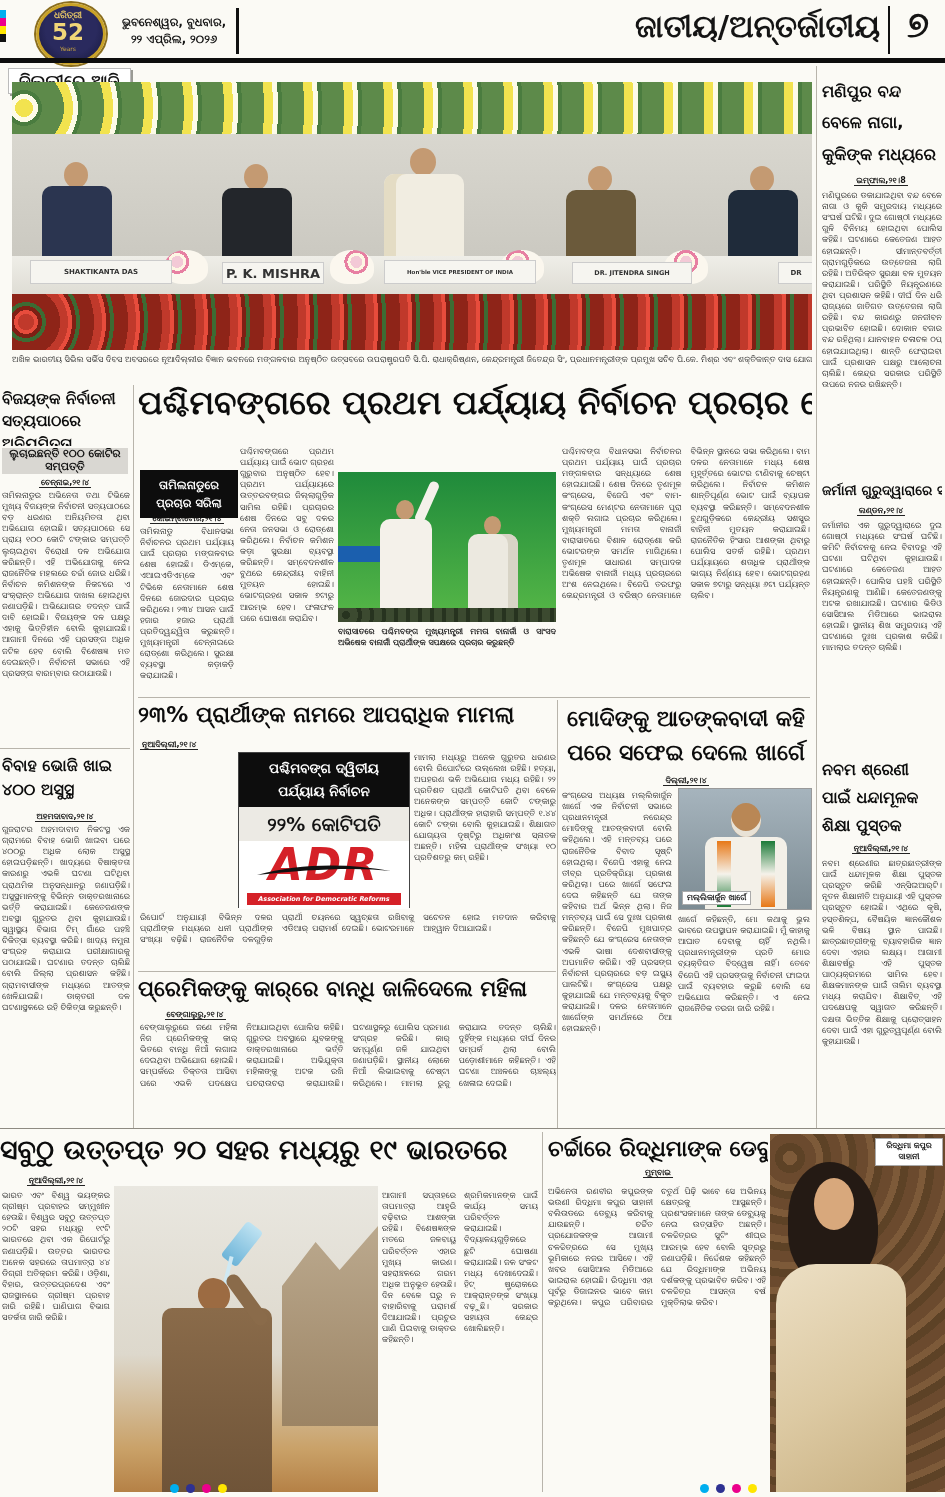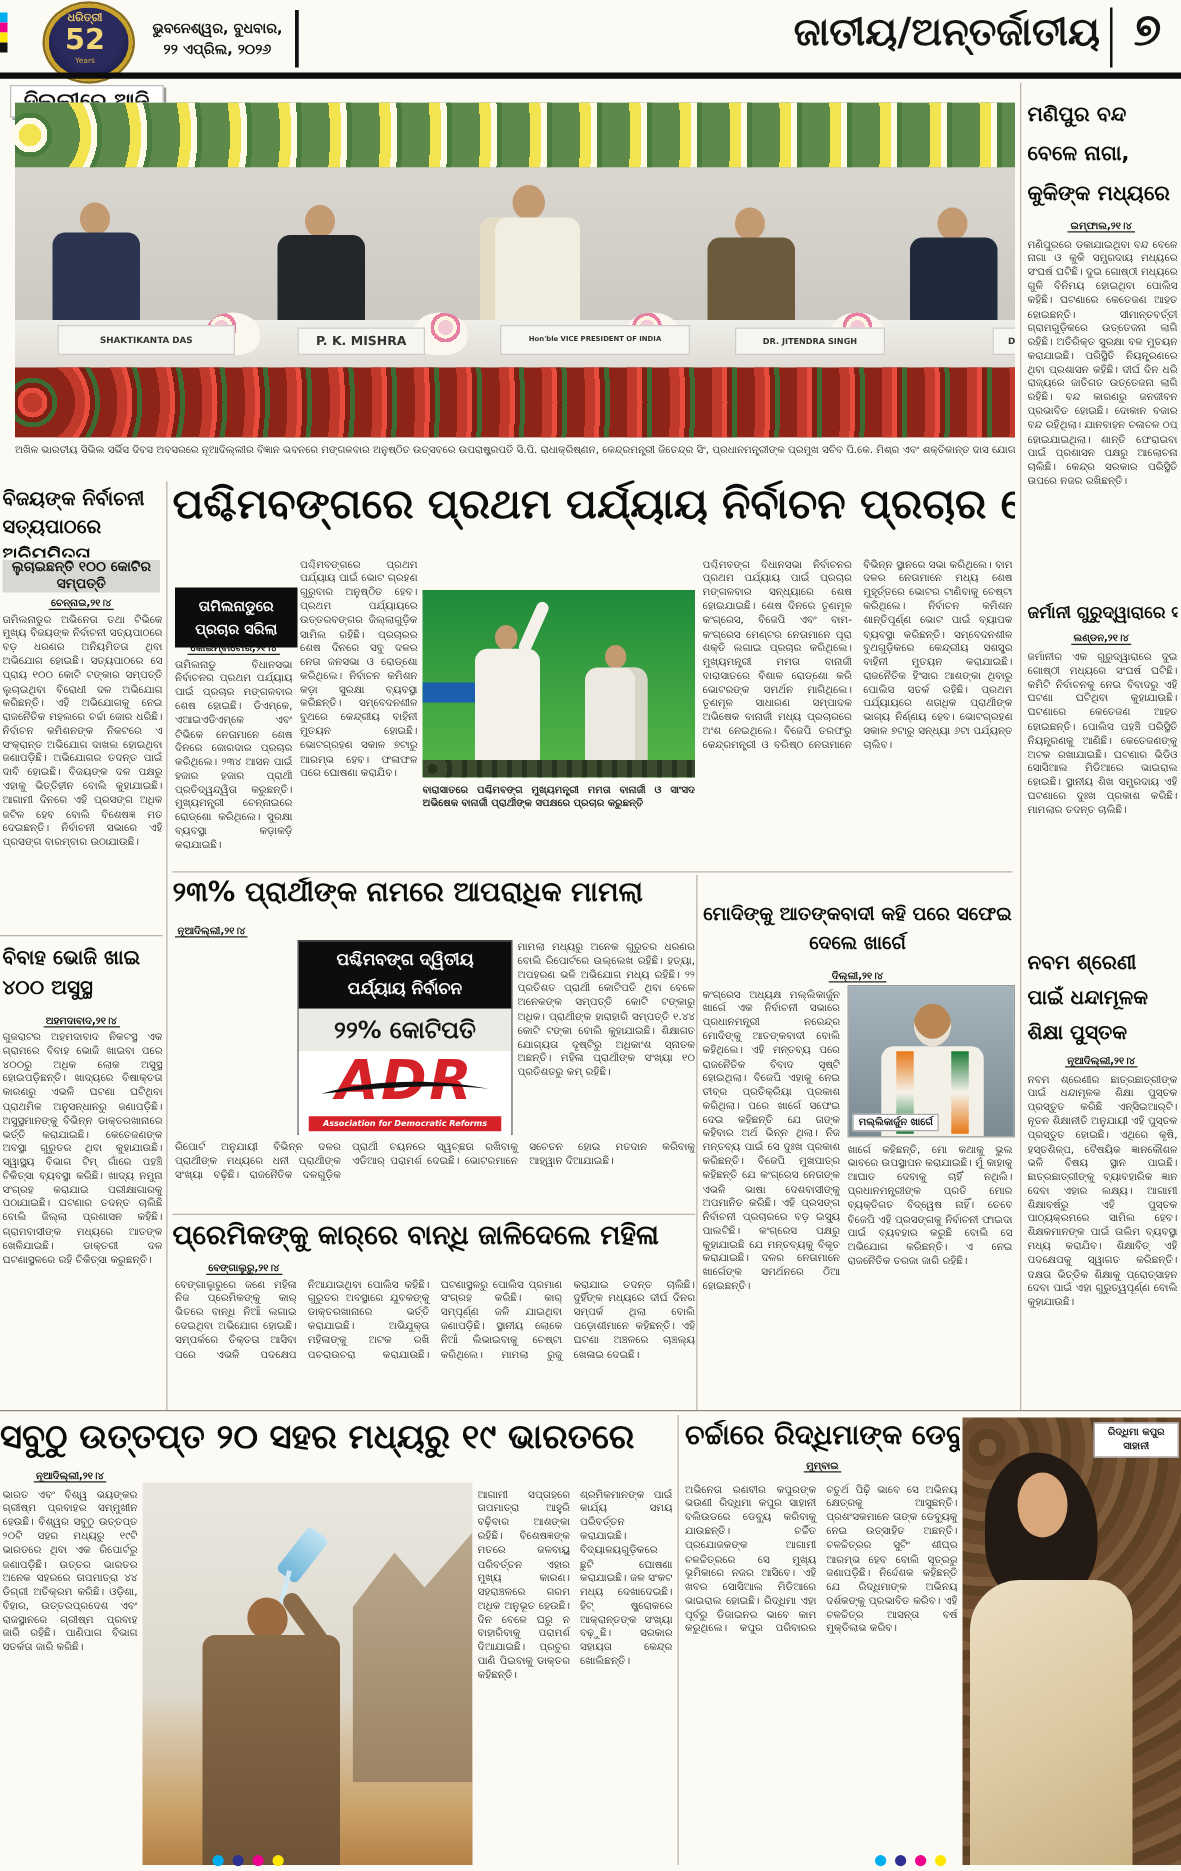--- a/index.html
+++ b/index.html
@@ -10,21 +10,21 @@
   .headline{font-weight:bold;color:#0c0c0c;overflow:hidden;}
   .dateline{font-size:8px;font-weight:bold;text-align:center;color:#111;}
   .dateline span{border-bottom:1px solid #222;padding:0 2px;}
   .vrule{position:absolute;width:1px;background:#b8b4ab;}
   .hrule{position:absolute;height:1px;background:#b8b4ab;}
   .blackbox{background:#0d0d0d;color:#fff;font-weight:bold;text-align:center;}
   .greybox{background:#d9d7d2;color:#111;font-weight:bold;text-align:center;}
   .photo{overflow:hidden;position:absolute;}
   .caption{font-size:8.2px;color:#222;overflow:hidden;}
   .plate{position:absolute;background:#f6f5f0;border:1px solid #ccc;color:#333;font-weight:bold;
-         text-align:center;overflow:hidden;display:flex;align-items:center;justify-content:center;margin-left:16px;}
+         text-align:center;overflow:hidden;display:flex;align-items:center;justify-content:center;}
   .person-head{position:absolute;border-radius:50%;background:#c49a72;}
   .person-torso{position:absolute;border-radius:10px 10px 0 0;}
   .regdot{position:absolute;width:9px;height:9px;border-radius:50%;}
   .colbar{position:absolute;width:6px;height:8px;}
 </style>
 </head>
 <body>
 
 <div class="page">
 
@@ -65,21 +65,21 @@
     <div class="person-torso" style="left:554px;top:108px;width:70px;height:66px;background:#6b5a3b;"></div>
     <div class="person-head" style="left:738px;top:84px;width:24px;height:26px;"></div>
     <div class="person-torso" style="left:716px;top:108px;width:70px;height:66px;background:#1f2b3a;"></div>
 
     <div class="abs" style="left:0;top:174px;width:100%;height:44px;background:linear-gradient(#efeee8,#dcdad2);"></div>
     <div class="abs" style="left:152px;top:168px;width:44px;height:34px;border-radius:50% 50% 40% 40%;background:radial-gradient(circle at 30% 35%,#f3c9d6 0 6px,#fdf6e3 6px 9px,#e77fa2 9px 12px,#fbf7ee 12px);"></div>
     <div class="abs" style="left:318px;top:168px;width:44px;height:34px;border-radius:50% 50% 40% 40%;background:radial-gradient(circle at 60% 35%,#f3c9d6 0 6px,#fdf6e3 6px 9px,#e77fa2 9px 12px,#fbf7ee 12px);"></div>
     <div class="abs" style="left:488px;top:168px;width:44px;height:34px;border-radius:50% 50% 40% 40%;background:radial-gradient(circle at 40% 35%,#f3c9d6 0 6px,#fdf6e3 6px 9px,#e77fa2 9px 12px,#fbf7ee 12px);"></div>
     <div class="abs" style="left:652px;top:168px;width:44px;height:34px;border-radius:50% 50% 40% 40%;background:radial-gradient(circle at 50% 35%,#f3c9d6 0 6px,#fdf6e3 6px 9px,#e77fa2 9px 12px,#fbf7ee 12px);"></div>
     <div class="plate" style="left:18px;top:178px;width:140px;height:22px;font-size:7px;">SHAKTIKANTA DAS</div>
-    <div class="plate" style="left:210px;top:180px;width:100px;height:20px;font-size:10px;">P. K. MISHRA</div>
+    <div class="plate" style="left:210px;top:180px;width:100px;height:20px;font-size:13px;">P. K. MISHRA</div>
     <div class="plate" style="left:372px;top:178px;width:150px;height:22px;font-size:5.5px;">Hon'ble VICE PRESIDENT OF INDIA</div>
     <div class="plate" style="left:560px;top:180px;width:118px;height:20px;font-size:6.5px;">DR. JITENDRA SINGH</div>
     <div class="plate" style="left:766px;top:180px;width:34px;height:20px;font-size:7px;">DR</div>
     <div class="abs" style="left:0;top:212px;width:100%;height:56px;background:repeating-radial-gradient(circle at 14px 28px,#c0392b 0 8px,#e74c3c 8px 12px,#7e1f14 12px 16px,#3d6b33 16px 20px,transparent 20px 34px),#8e2418;"></div>
   </div>
   <div class="abs caption" style="left:12px;top:354px;width:800px;height:14px;white-space:nowrap;">ଅଖିଳ ଭାରତୀୟ ସିଭିଲ ସର୍ଭିସ ଦିବସ ଅବସରରେ ନୂଆଦିଲ୍ଲୀର ବିଜ୍ଞାନ ଭବନରେ ମଙ୍ଗଳବାର ଅନୁଷ୍ଠିତ ଉତ୍ସବରେ ଉପରାଷ୍ଟ୍ରପତି ସି.ପି. ରାଧାକ୍ରିଷ୍ଣନ, କେନ୍ଦ୍ରମନ୍ତ୍ରୀ ଜିତେନ୍ଦ୍ର ସିଂ, ପ୍ରଧାନମନ୍ତ୍ରୀଙ୍କ ପ୍ରମୁଖ ସଚିବ ପି.କେ. ମିଶ୍ର ଏବଂ ଶକ୍ତିକାନ୍ତ ଦାସ ଯୋଗ ଦେଇଛନ୍ତି। (ଫଟୋ: ଚମନ ଗୌତମ)</div>
 
   <div class="abs headline" style="left:138px;top:383px;width:674px;height:52px;font-size:33px;white-space:nowrap;">ପଶ୍ଚିମବଙ୍ଗରେ ପ୍ରଥମ ପର୍ଯ୍ୟାୟ ନିର୍ବାଚନ ପ୍ରଚାର ଶେଷ</div>
 
   <div class="vrule" style="left:133px;top:385px;height:743px;"></div>
@@ -129,38 +129,38 @@
       <div style="position:absolute;left:0;top:-2px;width:100%;text-align:center;font-size:44px;font-weight:900;color:#d52128;letter-spacing:2px;font-family:'DejaVu Sans',sans-serif;">ADR</div>
       <svg width="170" height="68" style="position:absolute;left:0;top:0;">
         <path d="M18 34 C 60 22, 110 22, 152 30 C 120 26, 70 28, 18 34 Z" fill="#111"></path>
       </svg>
       <div style="position:absolute;left:8px;bottom:4px;width:154px;background:#d52128;color:#fff;font-size:6.5px;font-weight:bold;text-align:center;padding:2px 0;">Association for Democratic Reforms</div>
     </div>
   </div>
   <div class="abs body-text" style="left:414px;top:752px;width:142px;height:216px;">ମାମଲା ମଧ୍ୟରୁ ଅନେକ ଗୁରୁତର ଧରଣର ବୋଲି ରିପୋର୍ଟରେ ଉଲ୍ଲେଖ ରହିଛି। ହତ୍ୟା, ଅପହରଣ ଭଳି ଅଭିଯୋଗ ମଧ୍ୟ ରହିଛି। ୨୨ ପ୍ରତିଶତ ପ୍ରାର୍ଥୀ କୋଟିପତି ଥିବା ବେଳେ ଅନେକଙ୍କ ସମ୍ପତ୍ତି କୋଟି ଟଙ୍କାରୁ ଅଧିକ। ପ୍ରାର୍ଥୀଙ୍କ ହାରାହାରି ସମ୍ପତ୍ତି ୧.୪୪ କୋଟି ଟଙ୍କା ବୋଲି କୁହାଯାଇଛି। ଶିକ୍ଷାଗତ ଯୋଗ୍ୟତା ଦୃଷ୍ଟିରୁ ଅଧିକାଂଶ ସ୍ନାତକ ଅଛନ୍ତି। ମହିଳା ପ୍ରାର୍ଥୀଙ୍କ ସଂଖ୍ୟା ୧୦ ପ୍ରତିଶତରୁ କମ୍ ରହିଛି।</div>
   <div class="abs body-text" style="left:140px;top:912px;width:416px;height:56px;column-count:3;column-gap:9px;">ରିପୋର୍ଟ ଅନୁଯାୟୀ ବିଭିନ୍ନ ଦଳର ପ୍ରାର୍ଥୀଙ୍କ ମଧ୍ୟରେ ଧନୀ ପ୍ରାର୍ଥୀଙ୍କ ସଂଖ୍ୟା ବଢ଼ିଛି। ରାଜନୈତିକ ଦଳଗୁଡ଼ିକ ପ୍ରାର୍ଥୀ ଚୟନରେ ସ୍ୱଚ୍ଛତା ରଖିବାକୁ ଏଡିଆର୍ ପରାମର୍ଶ ଦେଇଛି। ଭୋଟରମାନେ ସଚେତନ ହୋଇ ମତଦାନ କରିବାକୁ ଆହ୍ୱାନ ଦିଆଯାଇଛି।</div>
 
-  <div class="abs headline" style="left:562px;top:702px;width:248px;height:70px;font-size:15px;line-height:1.55;text-align:center;margin-top:18px;">ମୋଦିଙ୍କୁ ଆତଙ୍କବାଦୀ କହି ପରେ ସଫେଇ ଦେଲେ ଖାର୍ଗେ</div>
+  <div class="abs headline" style="left:562px;top:702px;width:248px;height:70px;font-size:22px;line-height:1.55;text-align:center;">ମୋଦିଙ୍କୁ ଆତଙ୍କବାଦୀ କହି ପରେ ସଫେଇ ଦେଲେ ଖାର୍ଗେ</div>
   <div class="abs dateline" style="left:562px;top:776px;width:248px;"><span>ଦିଲ୍ଲୀ,୨୧।୪</span></div>
   <div class="abs body-text" style="left:562px;top:790px;width:110px;height:336px;">କଂଗ୍ରେସ ଅଧ୍ୟକ୍ଷ ମଲ୍ଲିକାର୍ଜୁନ ଖାର୍ଗେ ଏକ ନିର୍ବାଚନୀ ସଭାରେ ପ୍ରଧାନମନ୍ତ୍ରୀ ନରେନ୍ଦ୍ର ମୋଦିଙ୍କୁ ଆତଙ୍କବାଦୀ ବୋଲି କହିଥିଲେ। ଏହି ମନ୍ତବ୍ୟ ପରେ ରାଜନୈତିକ ବିବାଦ ସୃଷ୍ଟି ହୋଇଥିଲା। ବିଜେପି ଏହାକୁ ନେଇ ତୀବ୍ର ପ୍ରତିକ୍ରିୟା ପ୍ରକାଶ କରିଥିଲା। ପରେ ଖାର୍ଗେ ସଫେଇ ଦେଇ କହିଛନ୍ତି ଯେ ତାଙ୍କ କହିବାର ଅର୍ଥ ଭିନ୍ନ ଥିଲା। ନିଜ ମନ୍ତବ୍ୟ ପାଇଁ ସେ ଦୁଃଖ ପ୍ରକାଶ କରିଛନ୍ତି। ବିଜେପି ମୁଖପାତ୍ର କହିଛନ୍ତି ଯେ କଂଗ୍ରେସ ନେତାଙ୍କ ଏଭଳି ଭାଷା ଦେଶବାସୀଙ୍କୁ ଅପମାନିତ କରିଛି। ଏହି ପ୍ରସଙ୍ଗ ନିର୍ବାଚନୀ ପ୍ରଚାରରେ ବଡ଼ ଇସ୍ୟୁ ପାଲଟିଛି। କଂଗ୍ରେସ ପକ୍ଷରୁ କୁହାଯାଇଛି ଯେ ମନ୍ତବ୍ୟକୁ ବିକୃତ କରାଯାଇଛି। ଦଳର ନେତାମାନେ ଖାର୍ଗେଙ୍କ ସମର୍ଥନରେ ଠିଆ ହୋଇଛନ୍ତି।</div>
   <div class="photo" style="left:678px;top:788px;width:132px;height:120px;background:linear-gradient(#a6b4bd,#7c8b93);border:1px solid #999;">
     <div class="person-head" style="left:52px;top:14px;width:30px;height:34px;background:#b98755;box-shadow:inset 0 -6px 0 #e8e2d6;"></div>
     <div class="person-torso" style="left:26px;top:48px;width:82px;height:72px;background:#f3f0e8;"></div>
     <div class="abs" style="left:38px;top:52px;width:14px;height:66px;background:linear-gradient(#e77817,#f5f2ea,#1c7a38);"></div>
     <div class="abs" style="left:82px;top:52px;width:14px;height:66px;background:linear-gradient(#1c7a38,#f5f2ea,#e77817);"></div>
     <div class="abs" style="left:3px;bottom:4px;background:#fff;border:1px solid #aaa;font-size:8px;font-weight:bold;padding:1px 4px;">ମଲ୍ଲିକାର୍ଜୁନ ଖାର୍ଗେ</div>
   </div>
   <div class="abs headline" style="left:138px;top:976px;width:420px;height:32px;font-size:21.5px;white-space:nowrap;">ପ୍ରେମିକଙ୍କୁ କାର୍‌ରେ ବାନ୍ଧି ଜାଳିଦେଲେ ମହିଳା</div>
 
   <div class="abs body-text" style="left:678px;top:914px;width:132px;height:212px;">ଖାର୍ଗେ କହିଛନ୍ତି, ମୋ କଥାକୁ ଭୁଲ ଭାବରେ ଉପସ୍ଥାପନ କରାଯାଇଛି। ମୁଁ କାହାକୁ ଆଘାତ ଦେବାକୁ ଚାହିଁ ନଥିଲି। ପ୍ରଧାନମନ୍ତ୍ରୀଙ୍କ ପ୍ରତି ମୋର ବ୍ୟକ୍ତିଗତ ବିଦ୍ୱେଷ ନାହିଁ। ତେବେ ବିଜେପି ଏହି ପ୍ରସଙ୍ଗକୁ ନିର୍ବାଚନୀ ଫାଇଦା ପାଇଁ ବ୍ୟବହାର କରୁଛି ବୋଲି ସେ ଅଭିଯୋଗ କରିଛନ୍ତି। ଏ ନେଇ ରାଜନୈତିକ ତରଜା ଜାରି ରହିଛି।</div>
   <div class="abs dateline" style="left:140px;top:1010px;width:110px;"><span>ବେଙ୍ଗାଲୁରୁ,୨୧।୪</span></div>
   <div class="abs body-text" style="left:140px;top:1022px;width:416px;height:102px;column-count:4;column-gap:9px;">ବେଙ୍ଗାଲୁରୁରେ ଜଣେ ମହିଳା ନିଜ ପ୍ରେମିକଙ୍କୁ କାର୍ ଭିତରେ ବାନ୍ଧି ନିଆଁ ଲଗାଇ ଦେଇଥିବା ଅଭିଯୋଗ ହୋଇଛି। ସମ୍ପର୍କରେ ତିକ୍ତତା ଆସିବା ପରେ ଏଭଳି ପଦକ୍ଷେପ ନିଆଯାଇଥିବା ପୋଲିସ କହିଛି। ଗୁରୁତର ଅବସ୍ଥାରେ ଯୁବକଙ୍କୁ ଡାକ୍ତରଖାନାରେ ଭର୍ତ୍ତି କରାଯାଇଛି। ଅଭିଯୁକ୍ତା ମହିଳାଙ୍କୁ ଅଟକ ରଖି ପଚରାଉଚରା କରାଯାଉଛି। ଘଟଣାସ୍ଥଳରୁ ପୋଲିସ ପ୍ରମାଣ ସଂଗ୍ରହ କରିଛି। କାର୍ ସମ୍ପୂର୍ଣ୍ଣ ଜଳି ଯାଇଥିବା ଜଣାପଡ଼ିଛି। ସ୍ଥାନୀୟ ଲୋକେ ନିଆଁ ଲିଭାଇବାକୁ ଚେଷ୍ଟା କରିଥିଲେ। ମାମଲା ରୁଜୁ କରାଯାଇ ତଦନ୍ତ ଚାଲିଛି। ଦୁହିଁଙ୍କ ମଧ୍ୟରେ ଦୀର୍ଘ ଦିନର ସମ୍ପର୍କ ଥିଲା ବୋଲି ପଡ଼ୋଶୀମାନେ କହିଛନ୍ତି। ଏହି ଘଟଣା ଅଞ୍ଚଳରେ ଚାଞ୍ଚଲ୍ୟ ଖେଳାଇ ଦେଇଛି।</div>
 
   <div class="abs headline" style="left:822px;top:76px;width:120px;height:96px;font-size:16.5px;line-height:1.9;">ମଣିପୁର ବନ୍ଦ ବେଳେ ନାଗା, କୁକିଙ୍କ ମଧ୍ୟରେ ସଂଘର୍ଷ</div>
-  <div class="abs dateline" style="left:822px;top:176px;width:118px;"><span>ଇମ୍ଫାଲ,୨୧।୪</span></div>
+  <div class="abs dateline" style="left:822px;top:176px;width:118px;"><span>ଇମ୍ଫାଲ,୨୧।8</span></div>
   <div class="abs body-text" style="left:822px;top:190px;width:120px;height:286px;">ମଣିପୁରରେ ଡକାଯାଇଥିବା ବନ୍ଦ ବେଳେ ନାଗା ଓ କୁକି ସମ୍ପ୍ରଦାୟ ମଧ୍ୟରେ ସଂଘର୍ଷ ଘଟିଛି। ଦୁଇ ଗୋଷ୍ଠୀ ମଧ୍ୟରେ ଗୁଳି ବିନିମୟ ହୋଇଥିବା ପୋଲିସ କହିଛି। ଘଟଣାରେ କେତେଜଣ ଆହତ ହୋଇଛନ୍ତି। ସୀମାନ୍ତବର୍ତ୍ତୀ ଗ୍ରାମଗୁଡ଼ିକରେ ଉତ୍ତେଜନା ଲାଗି ରହିଛି। ଅତିରିକ୍ତ ସୁରକ୍ଷା ବଳ ମୁତୟନ କରାଯାଇଛି। ପରିସ୍ଥିତି ନିୟନ୍ତ୍ରଣରେ ଥିବା ପ୍ରଶାସନ କହିଛି। ଦୀର୍ଘ ଦିନ ଧରି ରାଜ୍ୟରେ ଜାତିଗତ ଉତ୍ତେଜନା ଲାଗି ରହିଛି। ବନ୍ଦ କାରଣରୁ ଜନଜୀବନ ପ୍ରଭାବିତ ହୋଇଛି। ଦୋକାନ ବଜାର ବନ୍ଦ ରହିଥିଲା। ଯାନବାହନ ଚଳାଚଳ ଠପ୍ ହୋଇଯାଇଥିଲା। ଶାନ୍ତି ଫେରାଇବା ପାଇଁ ପ୍ରଶାସନ ପକ୍ଷରୁ ଆଲୋଚନା ଚାଲିଛି। କେନ୍ଦ୍ର ସରକାର ପରିସ୍ଥିତି ଉପରେ ନଜର ରଖିଛନ୍ତି।</div>
 
   <div class="abs headline" style="left:822px;top:482px;width:120px;height:22px;font-size:13.5px;white-space:nowrap;">ଜର୍ମାନୀ ଗୁରୁଦ୍ୱାରାରେ ସଂଘର୍ଷ</div>
   <div class="abs dateline" style="left:822px;top:506px;width:118px;"><span>ଲଣ୍ଡନ,୨୧।୪</span></div>
   <div class="abs body-text" style="left:822px;top:520px;width:120px;height:228px;">ଜର୍ମାନୀର ଏକ ଗୁରୁଦ୍ୱାରାରେ ଦୁଇ ଗୋଷ୍ଠୀ ମଧ୍ୟରେ ସଂଘର୍ଷ ଘଟିଛି। କମିଟି ନିର୍ବାଚନକୁ ନେଇ ବିବାଦରୁ ଏହି ଘଟଣା ଘଟିଥିବା କୁହାଯାଉଛି। ଘଟଣାରେ କେତେଜଣ ଆହତ ହୋଇଛନ୍ତି। ପୋଲିସ ପହଞ୍ଚି ପରିସ୍ଥିତି ନିୟନ୍ତ୍ରଣକୁ ଆଣିଛି। କେତେଜଣଙ୍କୁ ଅଟକ ରଖାଯାଇଛି। ଘଟଣାର ଭିଡିଓ ସୋସିଆଲ ମିଡିଆରେ ଭାଇରାଲ ହୋଇଛି। ସ୍ଥାନୀୟ ଶିଖ ସମ୍ପ୍ରଦାୟ ଏହି ଘଟଣାରେ ଦୁଃଖ ପ୍ରକାଶ କରିଛି। ମାମଲାର ତଦନ୍ତ ଚାଲିଛି।</div>
 
   <div class="abs headline" style="left:822px;top:756px;width:120px;height:84px;font-size:16px;line-height:1.75;">ନବମ ଶ୍ରେଣୀ ପାଇଁ ଧନ୍ଦାମୂଳକ ଶିକ୍ଷା ପୁସ୍ତକ ଆଣିଲା ଏନ୍‌ସିଇଆର୍‌ଟି</div>
   <div class="abs dateline" style="left:822px;top:844px;width:118px;"><span>ନୂଆଦିଲ୍ଲୀ,୨୧।୪</span></div>
   <div class="abs body-text" style="left:822px;top:858px;width:120px;height:266px;">ନବମ ଶ୍ରେଣୀର ଛାତ୍ରଛାତ୍ରୀଙ୍କ ପାଇଁ ଧନ୍ଦାମୂଳକ ଶିକ୍ଷା ପୁସ୍ତକ ପ୍ରସ୍ତୁତ କରିଛି ଏନ୍‌ସିଇଆର୍‌ଟି। ନୂତନ ଶିକ୍ଷାନୀତି ଅନୁଯାୟୀ ଏହି ପୁସ୍ତକ ପ୍ରସ୍ତୁତ ହୋଇଛି। ଏଥିରେ କୃଷି, ହସ୍ତଶିଳ୍ପ, ବୈଷୟିକ ଜ୍ଞାନକୌଶଳ ଭଳି ବିଷୟ ସ୍ଥାନ ପାଇଛି। ଛାତ୍ରଛାତ୍ରୀଙ୍କୁ ବ୍ୟାବହାରିକ ଜ୍ଞାନ ଦେବା ଏହାର ଲକ୍ଷ୍ୟ। ଆଗାମୀ ଶିକ୍ଷାବର୍ଷରୁ ଏହି ପୁସ୍ତକ ପାଠ୍ୟକ୍ରମରେ ସାମିଲ ହେବ। ଶିକ୍ଷକମାନଙ୍କ ପାଇଁ ତାଲିମ ବ୍ୟବସ୍ଥା ମଧ୍ୟ କରାଯିବ। ଶିକ୍ଷାବିତ୍ ଏହି ପଦକ୍ଷେପକୁ ସ୍ୱାଗତ କରିଛନ୍ତି। ଦକ୍ଷତା ଭିତ୍ତିକ ଶିକ୍ଷାକୁ ପ୍ରୋତ୍ସାହନ ଦେବା ପାଇଁ ଏହା ଗୁରୁତ୍ୱପୂର୍ଣ୍ଣ ବୋଲି କୁହାଯାଉଛି।</div>
 

